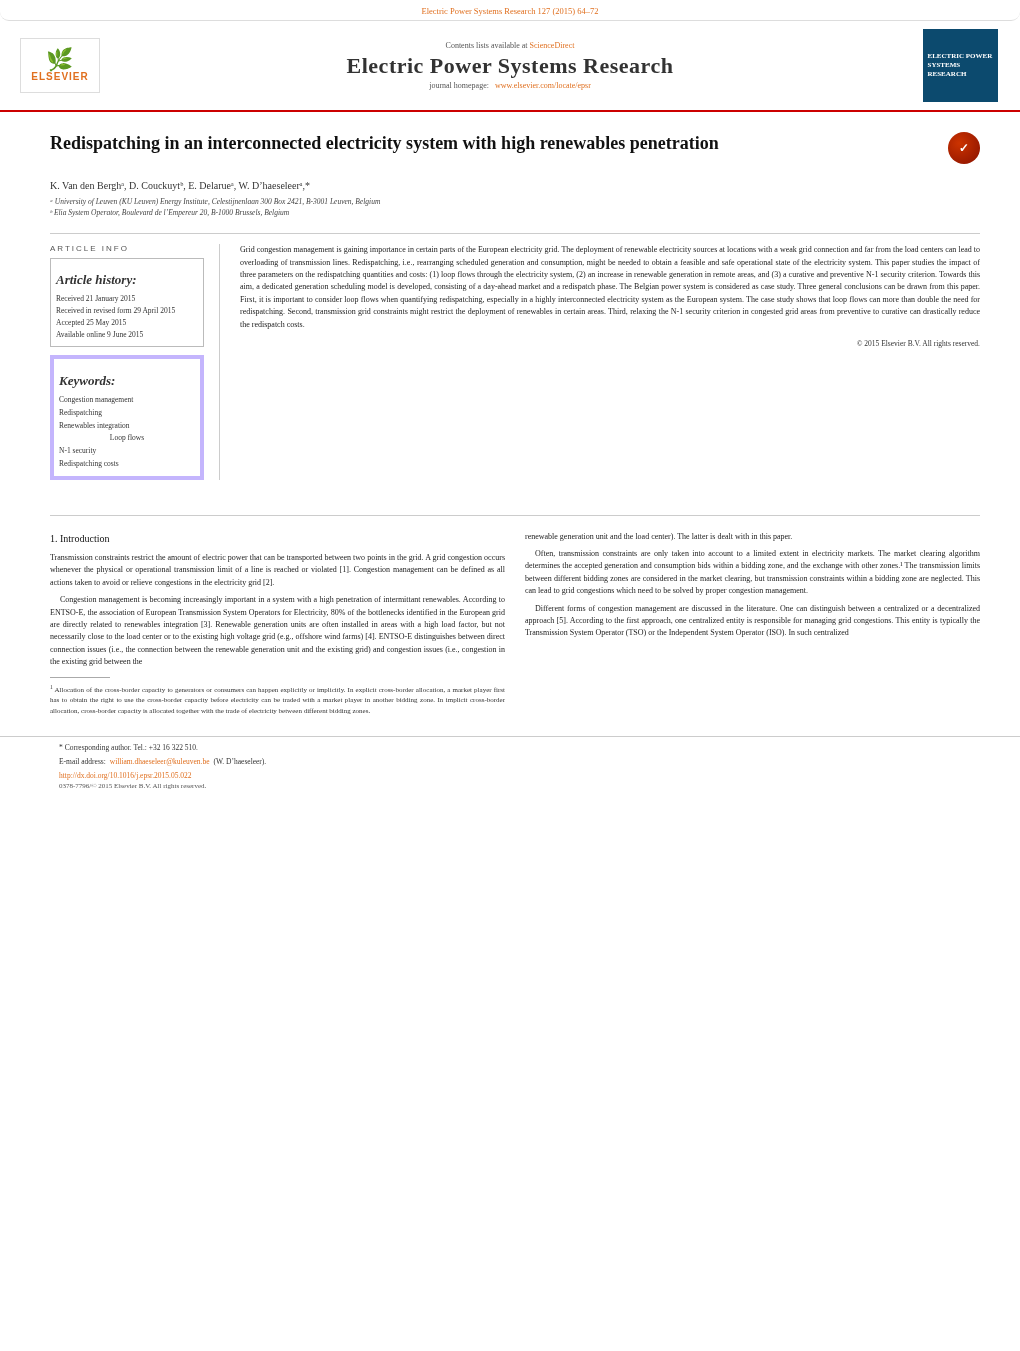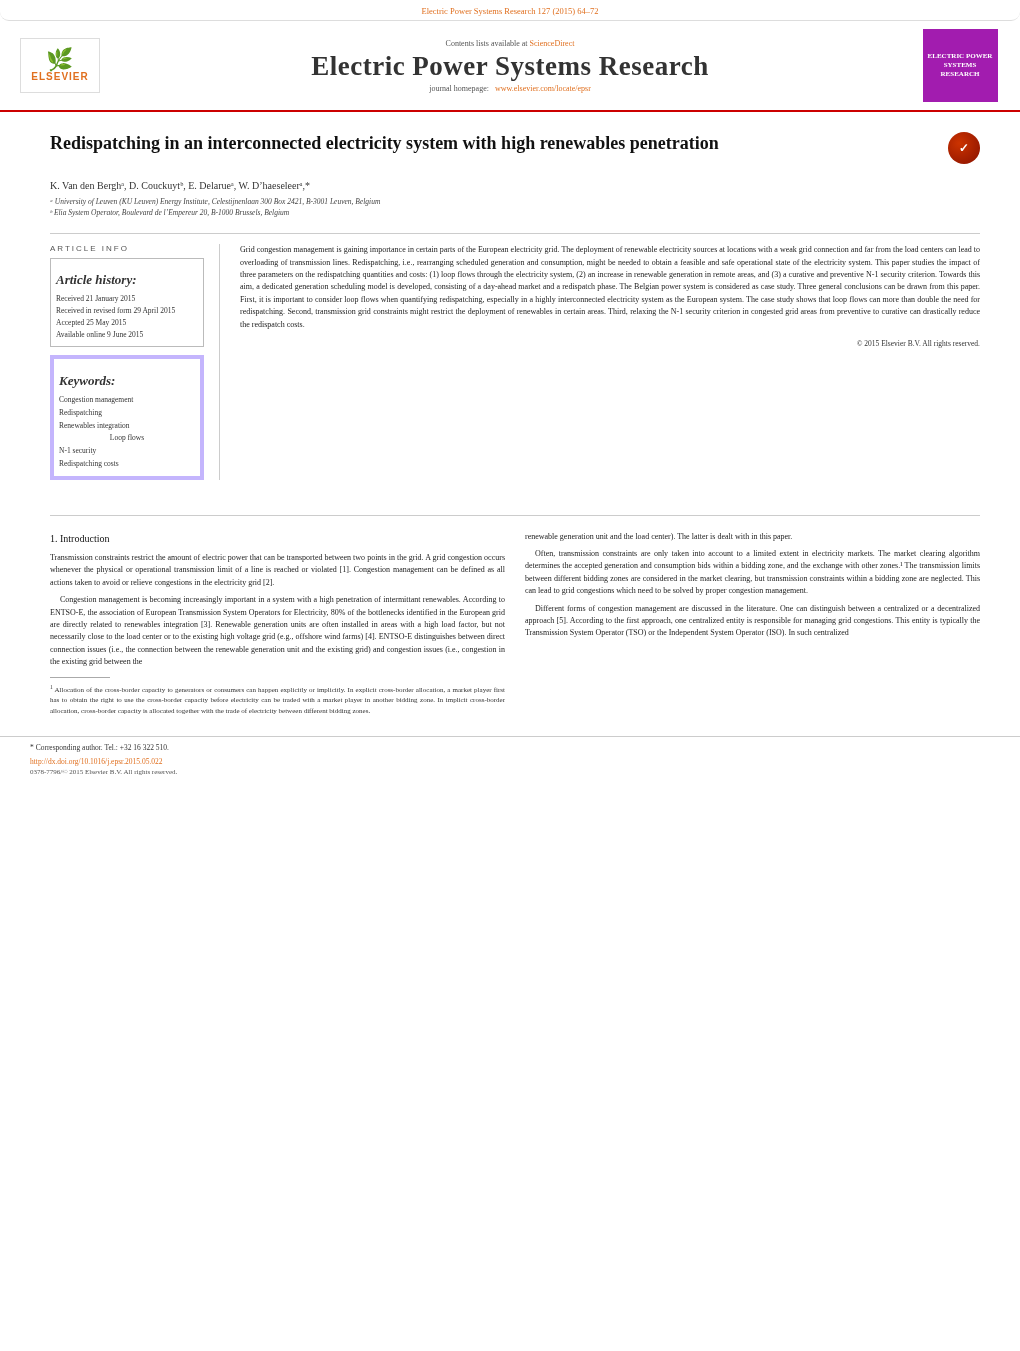--- a/index.html
+++ b/index.html
@@ -32,44 +32,44 @@
       flex: 1;
       text-align: center;
     }
     .journal-center .contents-line {
       font-size: 8px;
       color: #555;
       margin-bottom: 3px;
     }
     .journal-center .contents-line a { color: #e07020; text-decoration: none; }
     .journal-title {
-      font-size: 27px;
+      font-size: 22px;
       font-weight: bold;
       color: #333;
       letter-spacing: 0.5px;
       margin-bottom: 2px;
     }
     .journal-homepage {
       font-size: 8px;
       color: #555;
     }
     .journal-homepage a { color: #e07020; text-decoration: none; }
     .journal-logo {
       width: 80px;
       flex-shrink: 0;
       display: flex;
       align-items: center;
       justify-content: center;
     }
     .journal-logo-box {
-      background: #a21caf;
+      background: #0c4a6e;
       color: white;
       font-size: 7px;
       font-weight: bold;
-      text-align: center;
+      text-align: left;
       padding: 23px 5px;
       width: 75px;
       line-height: 1.3;
     }
 
     
     .article-area {
       padding: 20px 40px 20px 50px;
     }
 
@@ -228,21 +228,21 @@
     .footnote {
       font-size: 7px;
       line-height: 1.5;
       color: #333;
       text-align: justify;
     }
     .footnote sup { font-size: 5.5px; }
 
     
     .article-footer {
-      padding: 5px 40px 10px 30px;
+      padding: 5px 40px 10px 59px;
       border-top: 1px solid #ccc;
       margin-top: 5px;
     }
     .footer-note {
       font-size: 7.5px;
       color: #333;
       line-height: 1.6;
       margin-bottom: 2px;
     }
     .footer-link { color: #e07020; text-decoration: none; font-size: 7.5px; }
@@ -386,15 +386,20 @@
     <p>renewable generation unit and the load center). The latter is dealt with in this paper.</p>
     <p>Often, transmission constraints are only taken into account to a limited extent in electricity markets. The market clearing algorithm determines the accepted generation and consumption bids within a bidding zone, and the exchange with other zones.¹ The transmission limits between different bidding zones are considered in the market clearing, but transmission constraints within a bidding zone are neglected. This can lead to grid congestions which need to be solved by proper congestion management.</p>
     <p>Different forms of congestion management are discussed in the literature. One can distinguish between a centralized or a decentralized approach [5]. According to the first approach, one centralized entity is responsible for managing grid congestions. This entity is typically the Transmission System Operator (TSO) or the Independent System Operator (ISO). In such centralized</p>
   </div>
 </div>
 
 <div class="article-footer">
   <div class="footer-note">
     <span>* Corresponding author. Tel.: +32 16 322 510.</span>
   </div>
+  <div class="footer-note">
+    <span>E-mail address:</span>
+    <a class="footer-link" href="#" style="margin:0 2px;">william.dhaeseleer@kuleuven.be</a>
+    <span>(W. D’haeseleer).</span>
+  </div>
   <a class="footer-doi" href="#">http://dx.doi.org/10.1016/j.epsr.2015.05.022</a>
   <div class="footer-issn">0378-7796/© 2015 Elsevier B.V. All rights reserved.</div>
 </div>
 
 </body></html>

